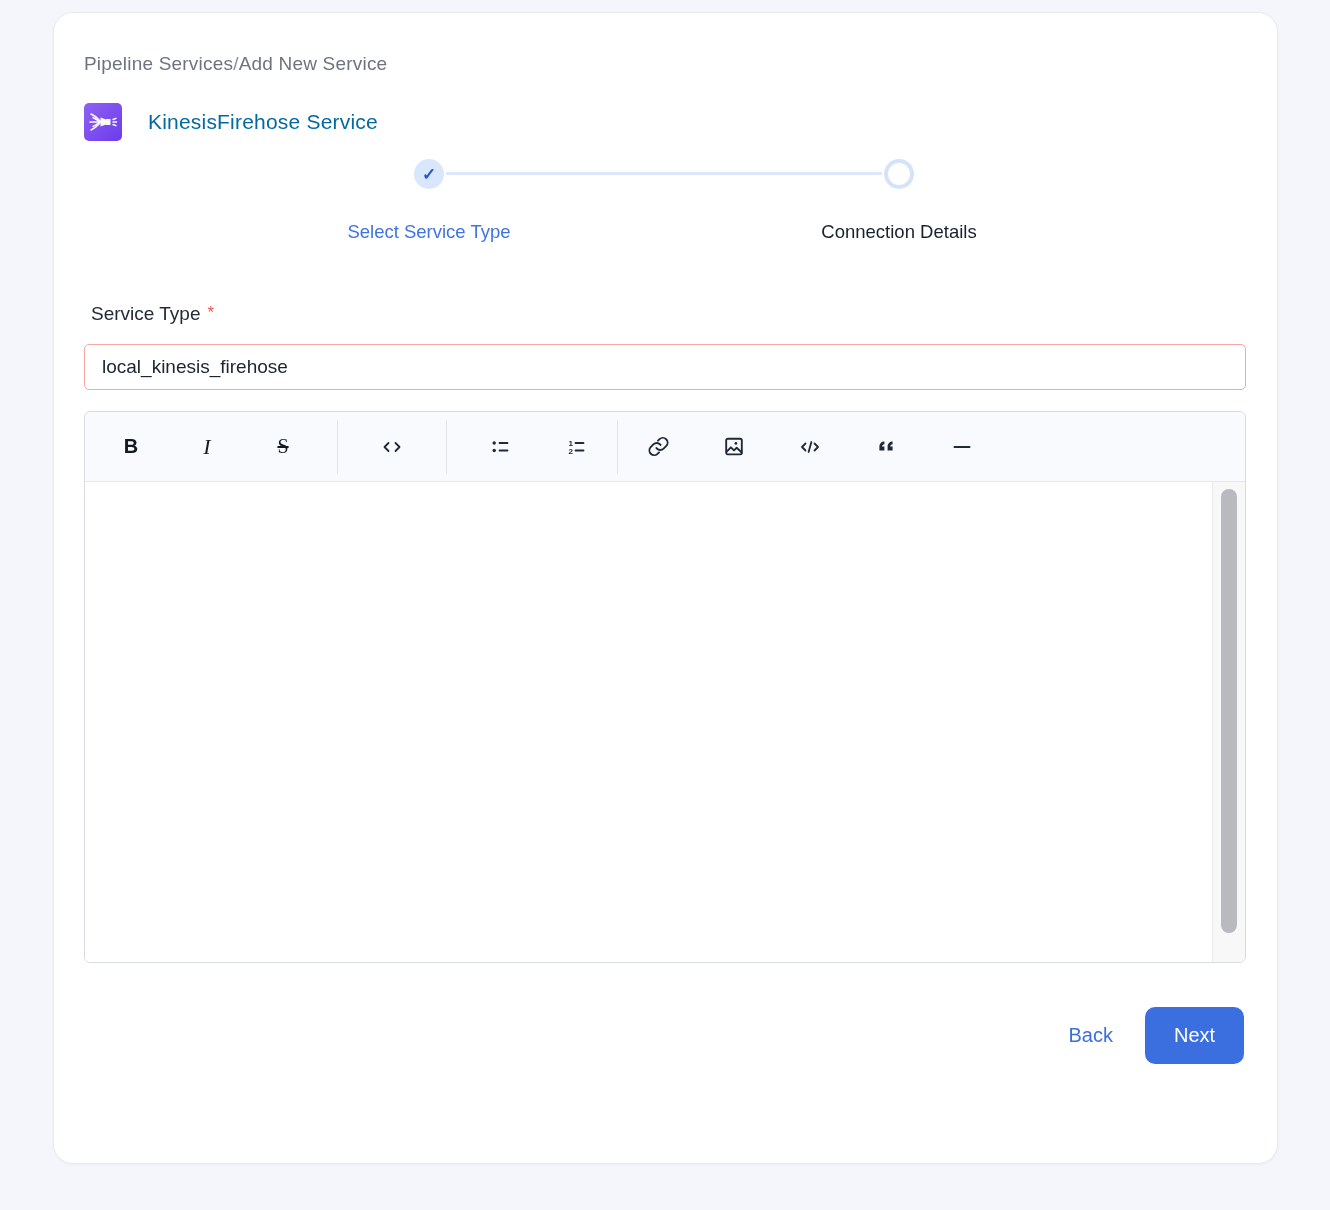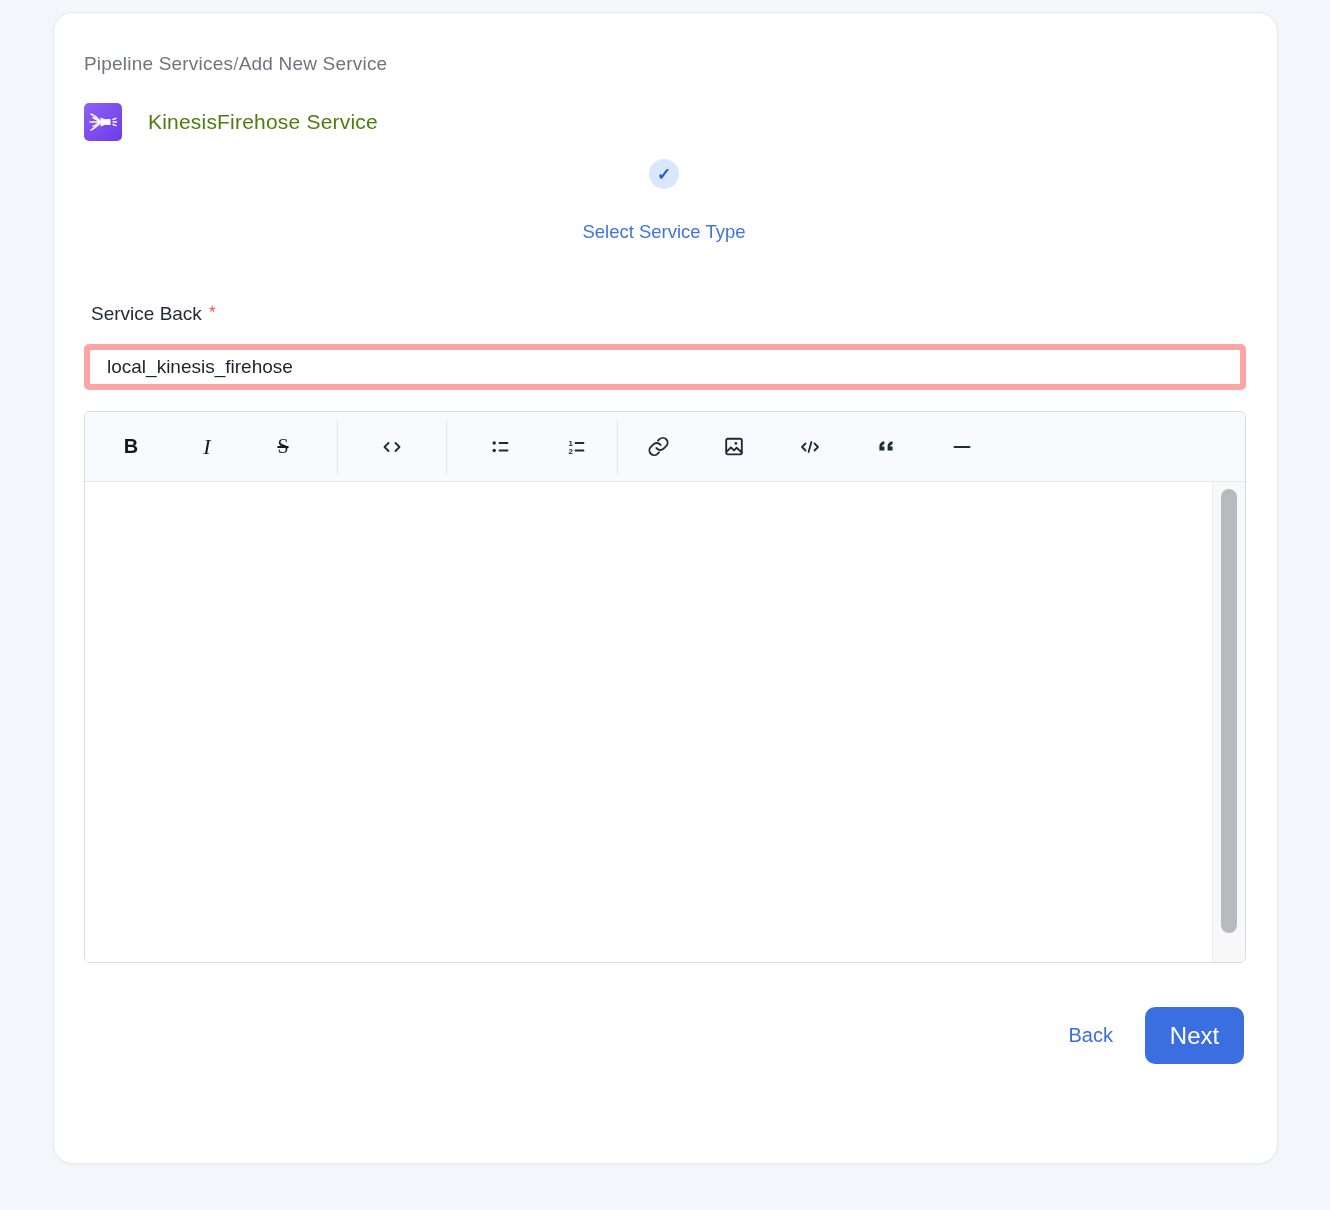--- a/index.html
+++ b/index.html
@@ -14,39 +14,39 @@
   }
 
   
   .breadcrumb { font-size:19px; color:#6e7380; letter-spacing:.2px; display:flex; align-items:baseline; }
   .breadcrumb .crumb { color:#6e7380; }
   .breadcrumb .sep { color:#8a8f9b; }
 
   
   .header { margin-top:28px; display:flex; align-items:center; gap:26px; }
   .svc-icon { width:38px; height:38px; border-radius:5px; display:block; }
-  .svc-title { font-size:21px; font-weight:500; color:#4d7c0f; letter-spacing:.2px; }
+  .svc-title { font-size:21px; font-weight:500; color:#0369a1; letter-spacing:.2px; }
 
   
   .stepper { width:940px; margin:18px auto 0; display:flex; }
   .step { flex:1; position:relative; display:flex; flex-direction:column; align-items:center; }
   .step .connector { position:absolute; top:13px; height:3px; left:calc(-50% + 17px); right:calc(50% + 17px); background:#dce8fb; }
   .dot { width:30px; height:30px; border-radius:50%; position:relative; z-index:1; display:flex; align-items:center; justify-content:center; background:#fff; }
   .dot.completed { background:#d9e7fc; }
   .dot.completed .check { color:#2457d6; font-size:17px; font-weight:700; line-height:1; }
   .dot.active { border:4.5px solid #2b66dd; }
   .dot.pending { border:4px solid #d5e3fa; }
   .step-label { margin-top:32px; font-size:18.5px; color:#19212e; font-weight:500; white-space:nowrap; }
   .step.completed .step-label, .step.active .step-label { color:#3f74e3; font-weight:400; }
 
   
   .field-label { margin-top:60px; margin-left:7px; font-size:19px; color:#242b38; }
   .req { color:#ef5350; margin-left:7px; font-size:17px; position:relative; top:-2px; }
   .text-input {
-    margin-top:19px; width:1162px; height:46px; border:6px solid #fca5a5; border-radius:5px;
+    margin-top:19px; width:1162px; height:46px; border:1px solid #fca5a5; border-radius:5px;
     font-family:"Liberation Sans",sans-serif; font-size:19px; color:#1c2430; padding:0 17px;
     outline:none; background:#fff; display:block;
   }
   .desc-label { margin-top:46px; font-size:19px; color:#242b38; }
 
   
   .editor { margin-top:21px; width:1162px; height:552px; border:1px solid #d9dbe3; border-radius:6px; background:#fff; position:relative; overflow:hidden; }
   .toolbar { height:70px; background:#f8fafd; border-bottom:1px solid #e4e7ec; display:flex; align-items:center; padding-left:8px; border-radius:6px 6px 0 0; }
   .tb-btn { width:76px; height:48px; display:flex; align-items:center; justify-content:center; background:none; border:none; cursor:pointer; color:#1b2230; }
   .tb-btn svg { display:block; }
@@ -55,21 +55,21 @@
   .tb-glyph-s { font-family:"Liberation Serif",serif; font-size:20px; color:#14191f; text-decoration:line-through; }
   .tb-divider { width:1px; height:54px; background:#e2e5ea; margin:0 16px; }
   .tb-divider.tight { margin:0 2px; }
   .editor-body { position:absolute; left:0; top:70px; right:32px; bottom:0; background:#fff; border-right:1px solid #ececee; padding:14px 16px; font-size:18px; outline:none; overflow:hidden; }
   .scroll-gutter { position:absolute; top:70px; right:0; width:32px; bottom:0; background:#f8f8f9; }
   .scroll-thumb { position:absolute; left:8px; top:7px; width:16px; height:444px; border-radius:8px; background:#b8babf; }
 
   
   .footer { margin-top:44px; display:flex; align-items:center; justify-content:flex-end; gap:32px; }
   .back-link { font-size:20px; color:#3b6fe0; background:none; border:none; cursor:pointer; font-family:"Liberation Sans",sans-serif; }
-  .next-btn { width:99px; height:57px; border-radius:10px; background:#3b6fe0; color:#ffffff; font-size:24px; border:none; cursor:pointer; font-family:"Liberation Sans",sans-serif; }
+  .next-btn { width:99px; height:57px; border-radius:10px; background:#3b6fe0; color:#ffffff; font-size:20px; border:none; cursor:pointer; font-family:"Liberation Sans",sans-serif; }
 </style>
 </head>
 <body>
 
 <div class="card">
 
   <div class="breadcrumb">
     <span class="crumb">Pipeline Services</span>
     <span class="sep">/</span>
     <span class="crumb">Add New Service</span>
@@ -104,24 +104,29 @@
     <span class="svc-title">KinesisFirehose Service</span>
   </div>
 
   <div class="stepper" id="stepper">
       <div class="step completed">
         <div class="dot completed">
           <span class="check">✓</span>
         </div>
         <div class="step-label">Select Service Type</div>
       </div>
+      <div class="step pending">
+        <div class="connector"></div>
+        <div class="dot pending"></div>
+        <div class="step-label">Connection Details</div>
+      </div>
     </div>
 
   <div class="field-label">
-    <span>Service Back</span><span class="req">*</span>
+    <span>Service Type</span><span class="req">*</span>
   </div>
   <input class="text-input" type="text" value="local_kinesis_firehose" style="">
 
 
   <div class="editor">
     <div class="toolbar" id="toolbar">
         <button class="tb-btn">
           <span><span class="tb-glyph-b">B</span></span>
         </button>
         <button class="tb-btn">

